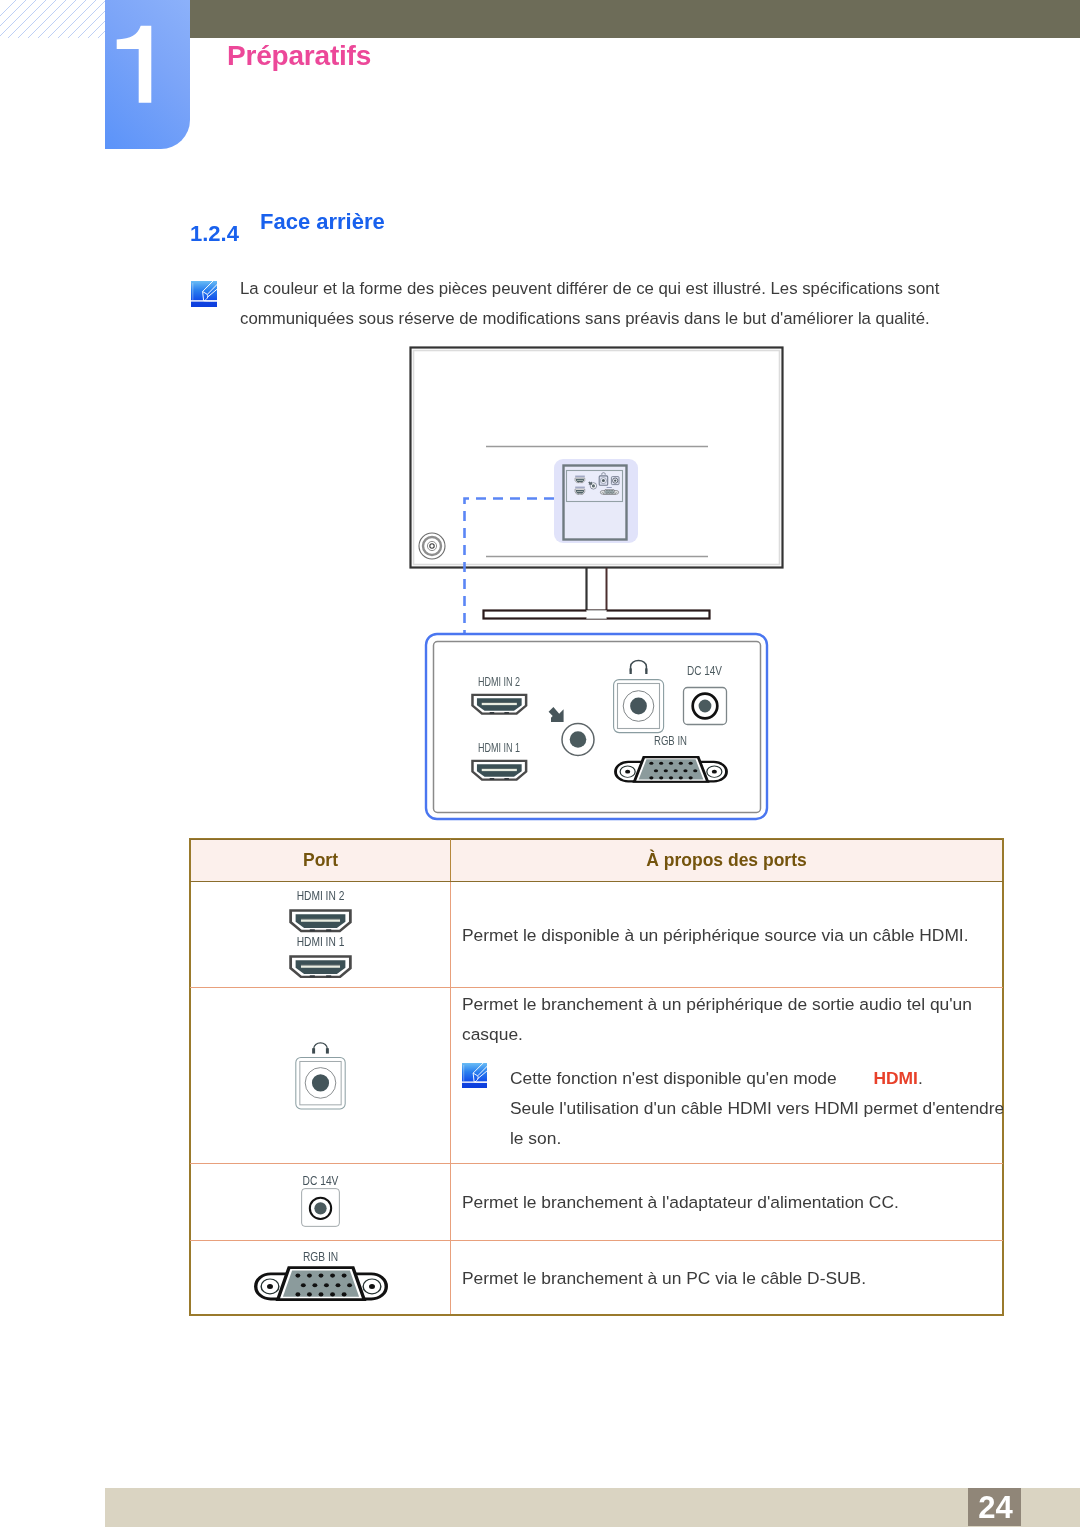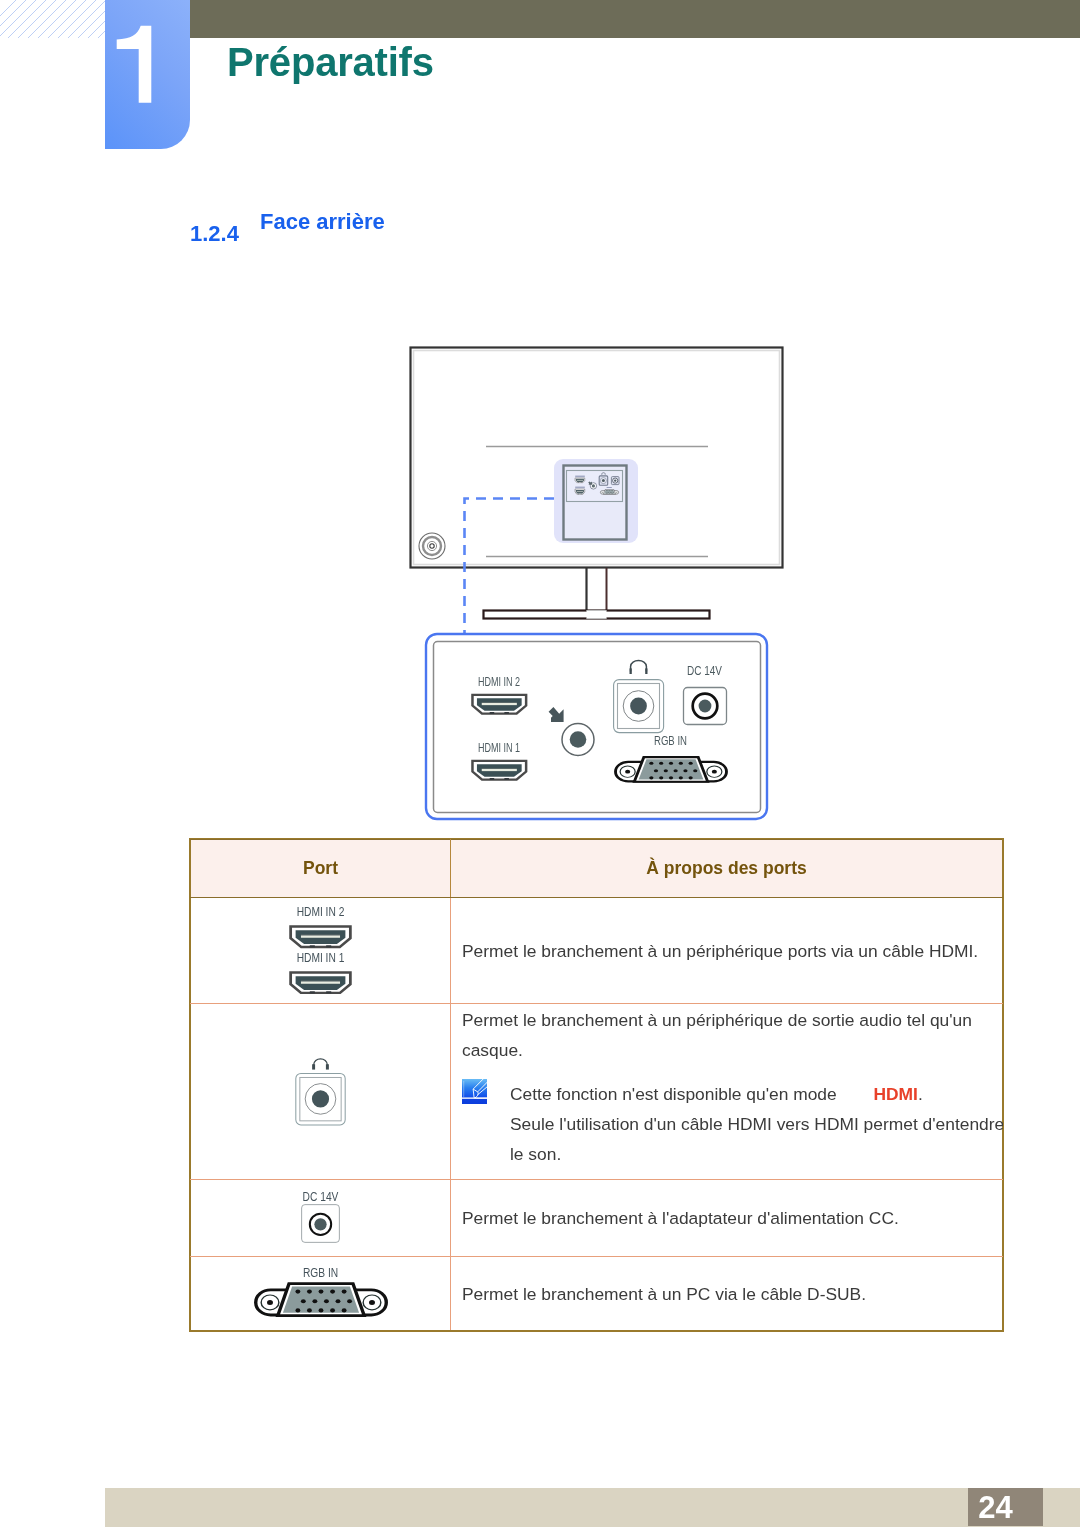--- a/index.html
+++ b/index.html
@@ -12,41 +12,41 @@
   #hatch{position:absolute;left:0;top:0;width:105px;height:38px;
     background:repeating-linear-gradient(-45deg,
       rgba(255,255,255,0) 0px,rgba(255,255,255,0) 4.6px,
       rgba(150,178,238,0.62) 4.6px,rgba(150,178,238,0.62) 5.2px,
       rgba(255,255,255,0) 5.2px,rgba(255,255,255,0) 7.1px);}
   #olivebar{position:absolute;left:190px;top:0;width:890px;height:38px;background:#6d6c58;}
   #chapbox{position:absolute;left:105px;top:0;width:85px;height:149px;
     background:linear-gradient(225deg,#8cb1fa 0%,#7ca5f8 40%,#5b93f9 100%);
     border-bottom-right-radius:29px;}
   #chapnum{position:absolute;left:0;top:0;width:85px;height:149px;}
-  #chaptitle{position:absolute;left:227px;top:40px;color:#0f766e;
-    font-size:40px;font-weight:bold;letter-spacing:-0.2px;}
+  #chaptitle{position:absolute;left:227px;top:40px;color:#ec4899;
+    font-size:28px;font-weight:bold;letter-spacing:-0.2px;}
 
   
   #sec-num{position:absolute;left:190px;top:221px;color:#1961ed;font-size:22px;font-weight:bold;}
   #sec-title{position:absolute;left:260px;top:209px;color:#1961ed;font-size:22px;font-weight:bold;}
 
   
   #note1{position:absolute;left:191px;top:281px;width:790px;}
   .noteicon{width:26px;height:26px;display:block;}
   #note1-text{position:absolute;left:49px;top:-7px;width:708px;color:#3b3b3b;
      font-size:16.8px;line-height:30px;}
 
   
   #diagram{position:absolute;left:0;top:0;width:1080px;height:1527px;pointer-events:none;}
 
   
   #porttable{position:absolute;left:190px;top:839px;border-collapse:collapse;
      width:813px;table-layout:fixed;
      outline:1.6px solid #9a7a2c;outline-offset:-0.8px;}
-  #porttable th,#porttable td{border:1.2px solid #e8a07c;padding:8px;vertical-align:middle;}
+  #porttable th,#porttable td{border:1.2px solid #e8a07c;padding:0;vertical-align:middle;}
   #porttable tbody tr:last-child td{border-bottom:1.6px solid #9a7a2c;}
   #porttable td:first-child,#porttable th:first-child{border-left:1.6px solid #9a7a2c;}
   #porttable td:last-child,#porttable th:last-child{border-right:1.6px solid #9a7a2c;}
   #porttable thead th{background:#fcf0ec;border-top:1.6px solid #8a6d2b;
      border-bottom:1.6px solid #8a6d2b;border-left:1.2px solid #b5873c;
      border-right:1.2px solid #b5873c;color:#74540d;
      font-size:17.5px;font-weight:bold;height:41px;text-align:center;}
   .c1{width:260px;}
   #porttable td.portcell{text-align:center;padding:8px 0 9px;}
   #porttable td.desccell{padding:0 8px 0 11px;color:#3b3b3b;font-size:17.4px;line-height:30px;}
@@ -58,21 +58,21 @@
   .hdmi-ic{display:block;margin:0 auto;}
   td.portcell svg{display:block;margin:0 auto;}
   .desc-p{margin:0;}
   .note-row{display:flex;align-items:flex-start;margin-top:14px;margin-bottom:10px;}
   .note-row .noteicon{margin-top:0px;flex:0 0 auto;width:25px;height:25px;}
   .note-row .ntxt{margin-left:23px;width:497px;flex:0 0 auto;}
 
   
   #footbar{position:absolute;left:105px;top:1488px;width:975px;height:39px;background:#dad4c2;}
   #foottext{position:absolute;right:129px;top:1540px;color:#6b6157;font-size:17.4px;font-weight:bold;}
-  #pagebox{position:absolute;left:968px;top:1488px;width:75px;height:38px;background:#908678;}
+  #pagebox{position:absolute;left:968px;top:1488px;width:53px;height:38px;background:#908678;}
   #pagenum{position:absolute;left:0;top:0;width:55px;height:38px;color:#fff;font-size:31px;
      font-weight:bold;text-align:center;line-height:40px;}
   .hl{color:#e8412a;font-weight:bold;padding-left:32px;}
   .ports-lbl{font-family:"Liberation Sans",sans-serif;font-size:12.2px;fill:#4c5a5f;
      text-anchor:middle;}
 </style>
 </head>
 <body>
 
 <div class="page">
@@ -83,20 +83,28 @@
     <svg id="chapnum" viewBox="0 0 85 149" width="85" height="149">
       <title>1</title>
       <path d="M33.2 103.4 L33.2 42.6 L11.2 42.6 L11.2 31.7 C18.4 31.3 23.8 30.0 27.4 27.6 C31.0 25.2 33.6 21.4 35.2 16.1 L45.8 16.1 L45.8 103.4 Z" fill="#ffffff" transform="translate(0.5,11.5) scale(1,0.882)"></path>
     </svg>
   </div>
   <div id="chaptitle">Préparatifs</div>
 
   <div id="sec-num">1.2.4</div>
   <div id="sec-title">Face arrière</div>
 
+  <div id="note1">
+    <span class="noteicon-wrap">
+      <svg class="noteicon" viewBox="0 0 26 26">
+          <use href="#note-icon-def"></use>
+        </svg>
+    </span>
+    <div id="note1-text">La couleur et la forme des pièces peuvent différer de ce qui est illustré. Les spécifications sont communiquées sous réserve de modifications sans préavis dans le but d'améliorer la qualité.</div>
+  </div>
 
   <table id="porttable">
     <colgroup>
         <col class="c1">
         <col class="c2">
       </colgroup>
     <thead>
       <tr>
         <th>Port</th>
         <th>À propos des ports</th>
@@ -108,21 +116,21 @@
           <div class="portlabel">HDMI IN 2</div>
           <svg class="hdmi-ic" viewBox="0 0 100 42" width="63" height="23.5" preserveAspectRatio="none">
               <use href="#hdmi-def"></use>
             </svg>
           <div class="portlabel lbl2">HDMI IN 1</div>
           <svg class="hdmi-ic" viewBox="0 0 100 42" width="63" height="23.5" preserveAspectRatio="none">
               <use href="#hdmi-def"></use>
             </svg>
         </td>
         <td class="desccell">
-          <p class="desc-p">Permet le branchement à un périphérique ports via un câble HDMI.</p>
+          <p class="desc-p">Permet le disponible à un périphérique source via un câble HDMI.</p>
         </td>
       </tr>
       <tr class="r2">
         <td class="portcell">
           <svg viewBox="0 0 100 137" width="51" height="70">
               <use href="#hp-def"></use>
             </svg>
         </td>
         <td class="desccell">
           <p class="desc-p">Permet le branchement à un périphérique de sortie audio tel qu'un casque.</p>

